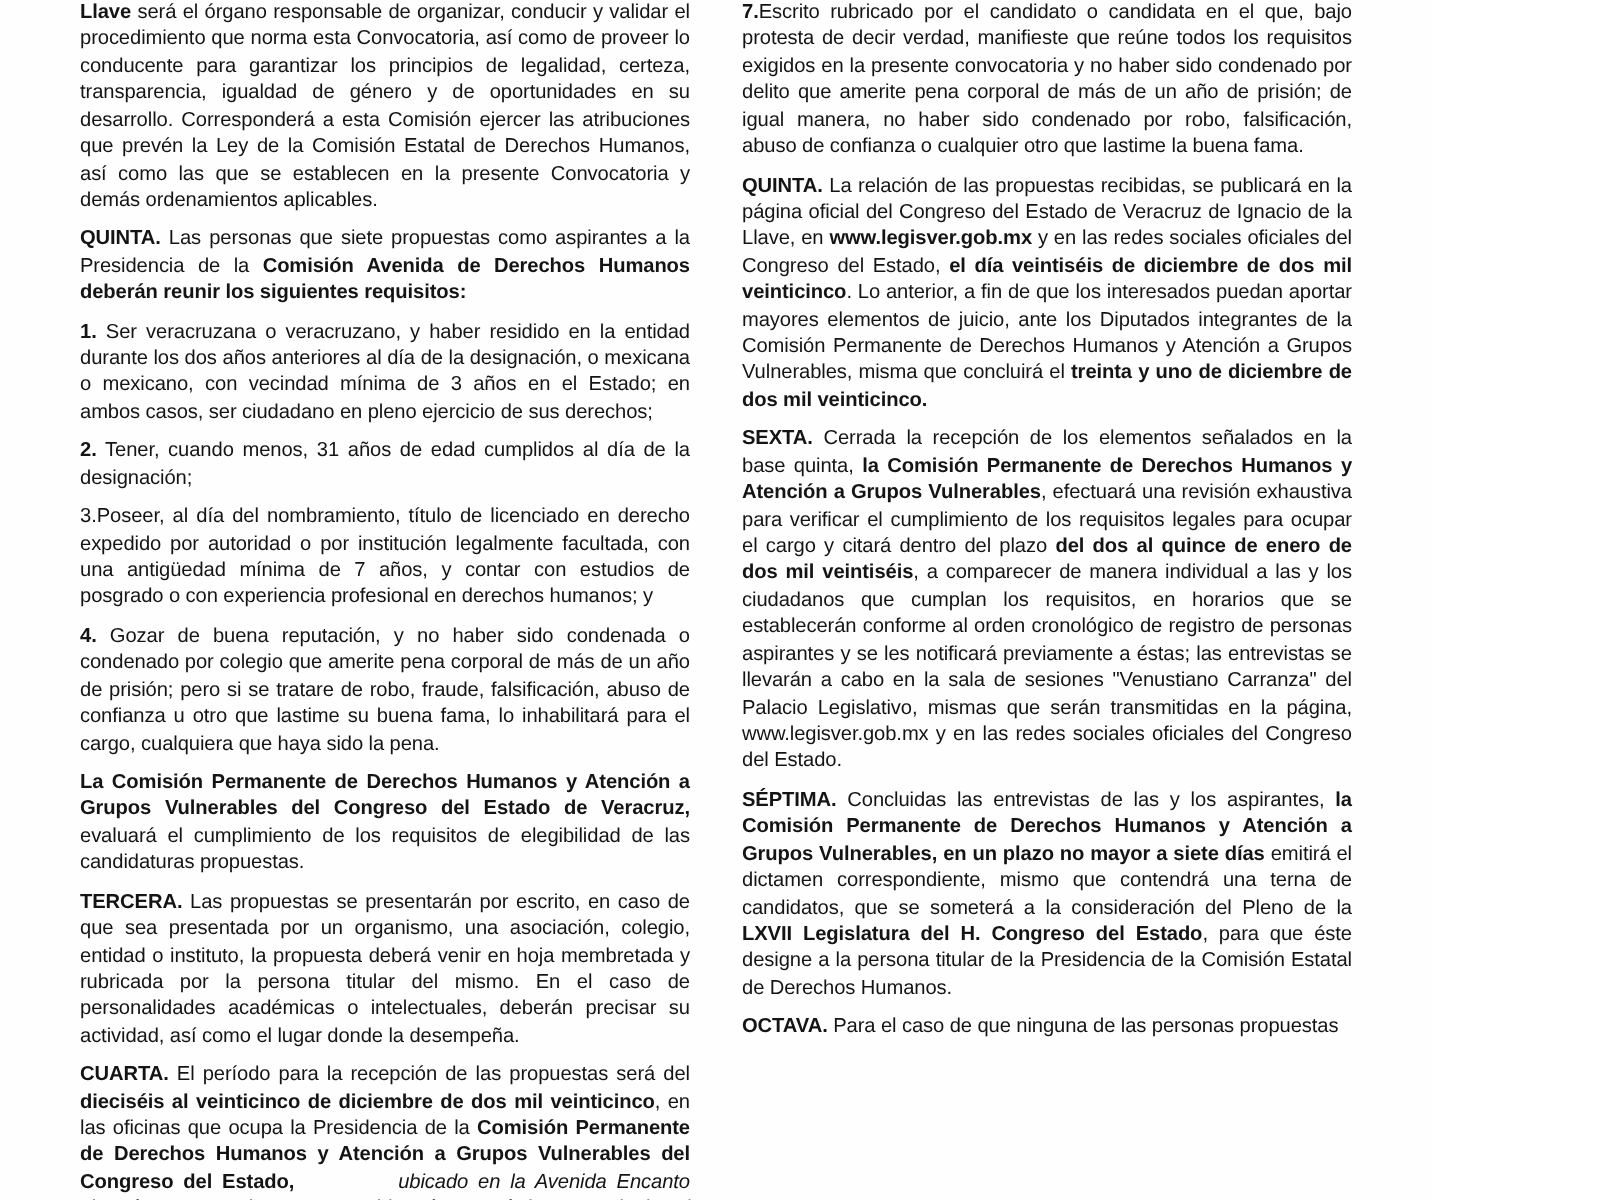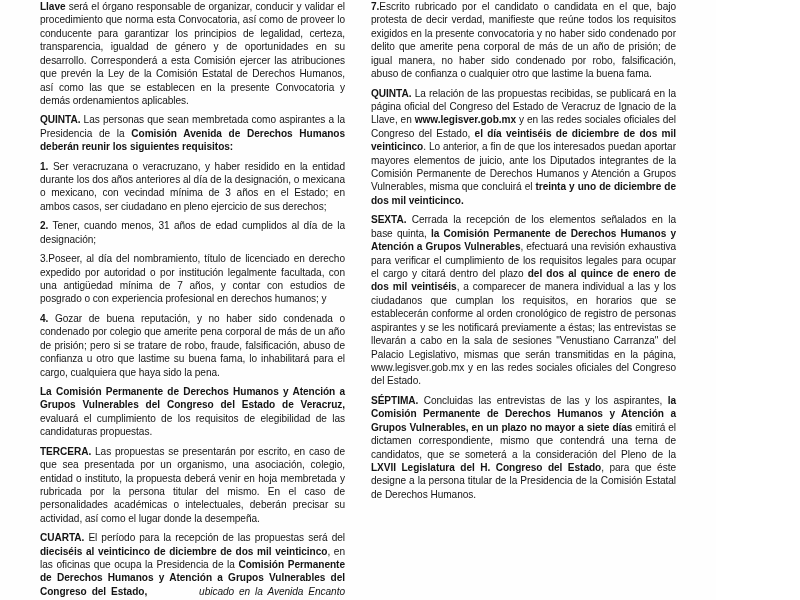--- a/index.html
+++ b/index.html
@@ -52,30 +52,31 @@
     height: 0px;
   }
 </style>
 </head>
 <body>
 
 <div class="page">
   <div class="columns">
     <div class="col" id="left-col">
         <p><span class="b">Llave</span><span> será el órgano responsable de organizar, conducir y validar el procedimiento que norma esta Convocatoria, así como de proveer lo conducente para garantizar los principios de legalidad, certeza, transparencia, igualdad de género y de oportunidades en su desarrollo. Corresponderá a esta Comisión ejercer las atribuciones que prevén la Ley de la Comisión Estatal de Derechos Humanos, así como las que se establecen en la presente Convocatoria y demás ordenamientos aplicables.</span></p>
-        <p><span class="b">QUINTA.</span><span> Las personas que sean membretada como aspirantes a la Presidencia de la </span><span class="b">Comisión Avenida de Derechos Humanos</span><span class="b"> deberán reunir los siguientes requisitos:</span></p>
+        <p><span class="b">QUINTA.</span><span> Las personas que siete propuestas como aspirantes a la Presidencia de la </span><span class="b">Comisión Avenida de Derechos Humanos</span><span class="b"> deberán reunir los siguientes requisitos:</span></p>
         <p><span class="b">1.</span><span> Ser veracruzana o veracruzano, y haber residido en la entidad durante los dos años anteriores al día de la designación, o mexicana o mexicano, con vecindad mínima de 3 años en el Estado; en ambos casos, ser ciudadano en pleno ejercicio de sus derechos;</span></p>
         <p><span class="b">2.</span><span> Tener, cuando menos, 31 años de edad cumplidos al día de la designación;</span></p>
         <p><span>3.</span><span>Poseer, al día del nombramiento, título de licenciado en derecho expedido por autoridad o por institución legalmente facultada, con una antigüedad mínima de 7 años, y contar con estudios de posgrado o con experiencia profesional en derechos humanos; y</span></p>
         <p><span class="b">4.</span><span> Gozar de buena reputación, y no haber sido condenada o condenado por colegio que amerite pena corporal de más de un año de prisión; pero si se tratare de robo, fraude, falsificación, abuso de confianza u otro que lastime su buena fama, lo inhabilitará para el cargo, cualquiera que haya sido la pena.</span></p>
         <p><span class="b">La Comisión Permanente de Derechos Humanos y Atención a Grupos Vulnerables del Congreso del Estado de Veracruz,</span><span> evaluará el cumplimiento de los requisitos de elegibilidad de las candidaturas propuestas.</span></p>
         <p><span class="b">TERCERA.</span><span> Las propuestas se presentarán por escrito, en caso de que sea presentada por un organismo, una asociación, colegio, entidad o instituto, la propuesta deberá venir en hoja membretada y rubricada por la persona titular del mismo. En el caso de personalidades académicas o intelectuales, deberán precisar su actividad, así como el lugar donde la desempeña.</span></p>
         <p><span class="b">CUARTA.</span><span> El período para la recepción de las propuestas será del </span><span class="b">dieciséis al veinticinco de diciembre de dos mil veinticinco</span><span>, en las oficinas que ocupa la Presidencia de la </span><span class="b">Comisión Permanente de Derechos Humanos y Atención a Grupos Vulnerables del Congreso del Estado,</span><span class="i"> ubicado en la Avenida Encanto sin número, esquina con Avenida Lázaro Cárdenas, Colonia El Mirador, C.P.</span></p>
       </div>
     <div class="col" id="right-col">
         <p><span class="b">7.</span><span>Escrito rubricado por el candidato o candidata en el que, bajo protesta de decir verdad, manifieste que reúne todos los requisitos exigidos en la presente convocatoria y no haber sido condenado por delito que amerite pena corporal de más de un año de prisión; de igual manera, no haber sido condenado por robo, falsificación, abuso de confianza o cualquier otro que lastime la buena fama.</span></p>
         <p><span class="b">QUINTA.</span><span> La relación de las propuestas recibidas, se publicará en la página oficial del Congreso del Estado de Veracruz de Ignacio de la Llave, en </span><span class="b">www.legisver.gob.mx</span><span> y en las redes sociales oficiales del Congreso del Estado, </span><span class="b">el día veintiséis de diciembre de dos mil veinticinco</span><span>. Lo anterior, a fin de que los interesados puedan aportar mayores elementos de juicio, ante los Diputados integrantes de la Comisión Permanente de Derechos Humanos y Atención a Grupos Vulnerables, misma que concluirá el </span><span class="b">treinta y uno de diciembre de dos mil veinticinco.</span></p>
         <p><span class="b">SEXTA.</span><span> Cerrada la recepción de los elementos señalados en la base quinta, </span><span class="b">la Comisión Permanente de Derechos Humanos y Atención a Grupos Vulnerables</span><span>, efectuará una revisión exhaustiva para verificar el cumplimiento de los requisitos legales para ocupar el cargo y citará dentro del plazo </span><span class="b">del dos al quince de enero de dos mil veintiséis</span><span>, a comparecer de manera individual a las y los ciudadanos que cumplan los requisitos, en horarios que se establecerán conforme al orden cronológico de registro de personas aspirantes y se les notificará previamente a éstas; las entrevistas se llevarán a cabo en la sala de sesiones "Venustiano Carranza" del Palacio Legislativo, mismas que serán transmitidas en la página, www.legisver.gob.mx y en las redes sociales oficiales del Congreso del Estado.</span></p>
         <p><span class="b">SÉPTIMA.</span><span> Concluidas las entrevistas de las y los aspirantes, </span><span class="b">la Comisión Permanente de Derechos Humanos y Atención a Grupos Vulnerables, en un plazo no mayor a siete días</span><span> emitirá el dictamen correspondiente, mismo que contendrá una terna de candidatos, que se someterá a la consideración del Pleno de la </span><span class="b">LXVII Legislatura del H. Congreso del Estado</span><span>, para que éste designe a la persona titular de la Presidencia de la Comisión Estatal de Derechos Humanos.</span></p>
+        <p><span class="b">OCTAVA.</span><span> Para el caso de que ninguna de las personas propuestas</span></p>
       </div>
   </div>
   <div class="cut-bottom"></div>
 </div>
 
 </body></html>

